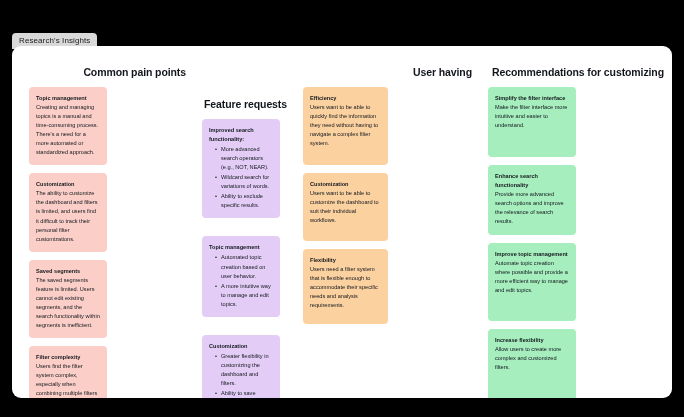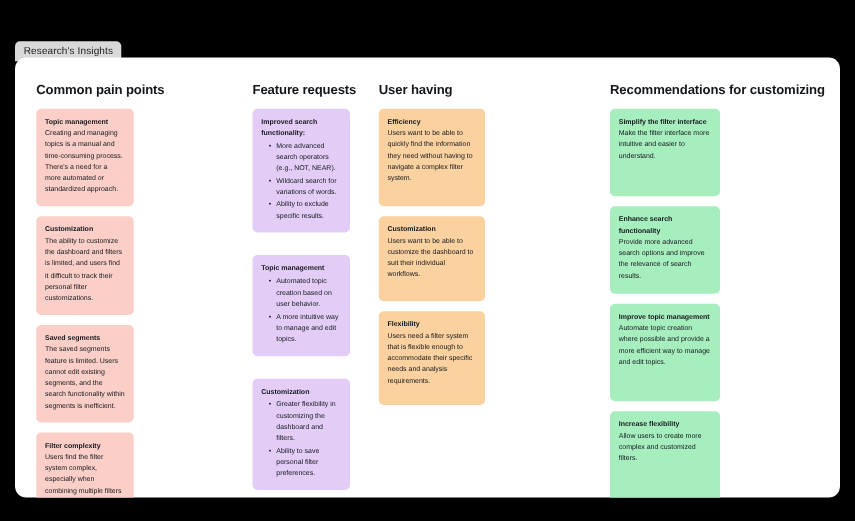--- a/index.html
+++ b/index.html
@@ -30,31 +30,32 @@
   }
 
   #columns {
     display: flex;
     padding: 20px 0 0 0;
     height: 100%;
   }
 
   .column { padding: 0 8px; }
   .col-pain   { width: 182px; padding-left: 17px; }
-  .col-feat   { width: 101px; }
+  .col-feat   { width: 101px; margin-top: 32px; }
   .col-needs  { width: 185px; }
   .col-recs   { width: 192px; }
 
   .col-title {
     font-size: 10.5px;
     font-weight: bold;
     color: #13171c;
     letter-spacing: -.1px;
     margin-bottom: 9px;
     white-space: nowrap;
+    text-align: right;
   }
 
   .grid { display: flex; flex-wrap: wrap; gap: 8px 7px; align-content: flex-start; }
   .grid-2 > .card { width: 78px; }
   .grid-1 > .card { width: 78px; }
   .col-feat .grid > .card { width: 78px; }
   .col-needs .grid > .card { width: 85px; }
   .col-recs  .grid > .card { width: 88px; }
 
   .card {

